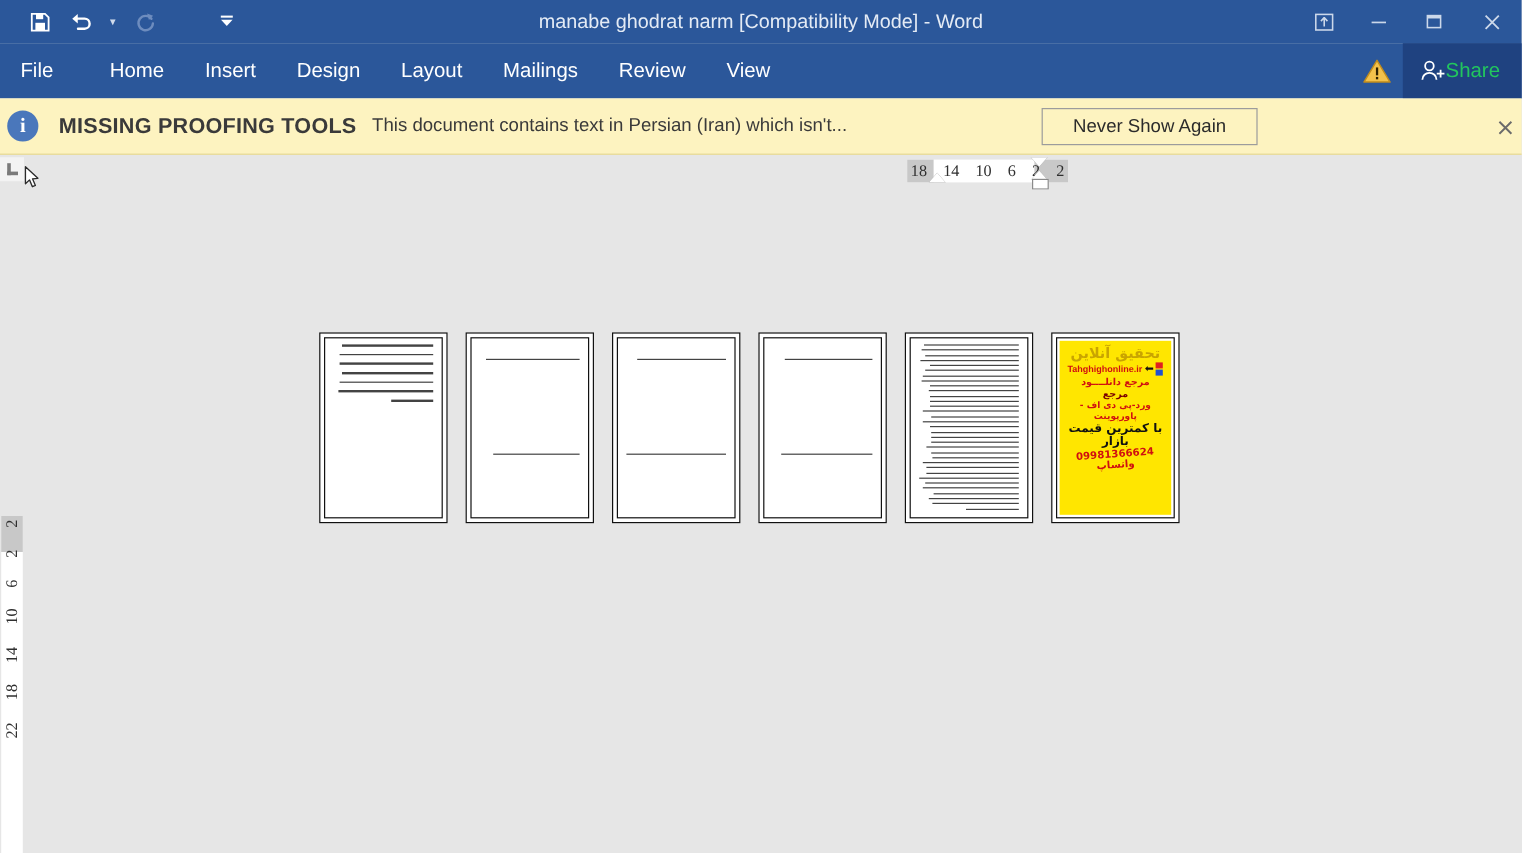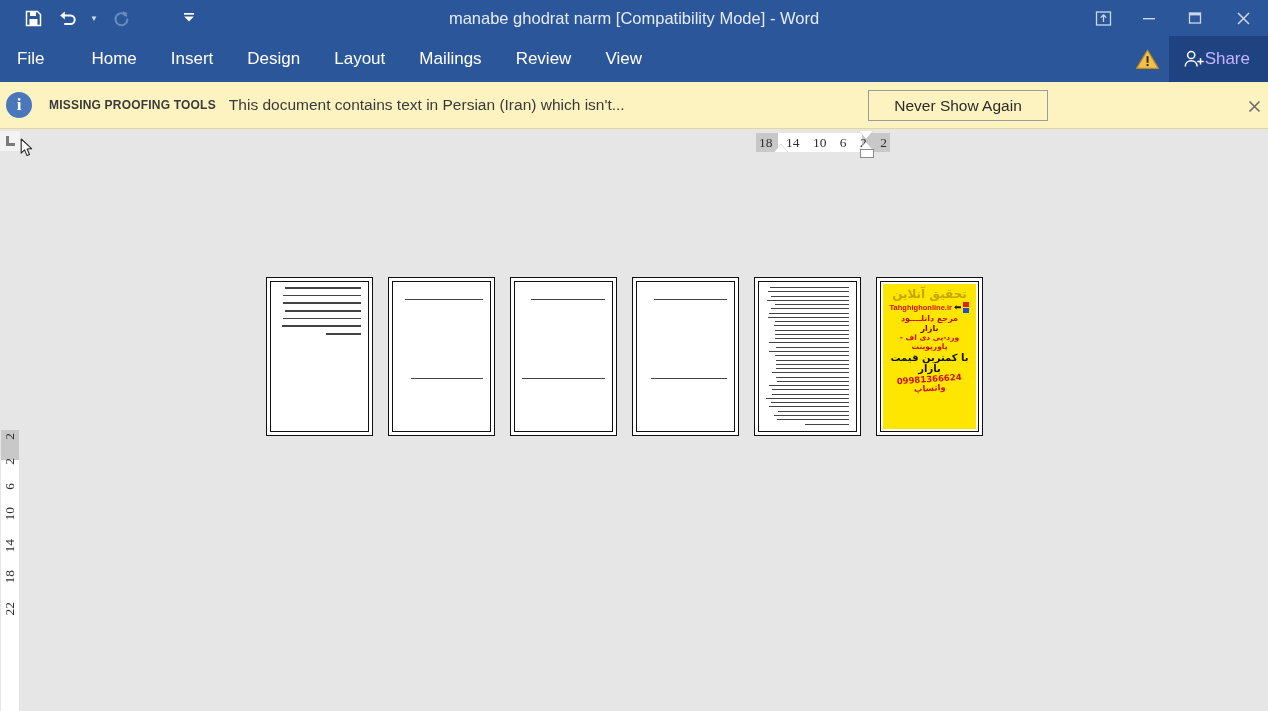--- a/index.html
+++ b/index.html
@@ -64,40 +64,40 @@
   }
   .bulb { color: #cfdaeb; display: flex; align-items: center; }
 
   .ribbon-right {
     position: absolute; right: 0; top: 0; height: 46px;
     display: flex; align-items: center;
   }
   .warn-icon { width: 42px; height: 46px; display: flex; align-items: center; justify-content: center; }
   .share-btn {
     display: flex; align-items: center; gap: 0;
-    background: #1f4280; color: #c4b5fd;
+    background: #1f4280; color: #22c55e;
     height: 46px; padding: 0 18px 0 14px;
     font-size: 17px;
   }
 
   
   .msgbar {
     position: absolute; left: 0; top: 82px; width: 1268px; height: 47px;
     background: #fdf3c0;
     border-bottom: 1px solid #e4d795;
     display: flex; align-items: center;
   }
   .info-icon {
     margin-left: 6px; width: 26px; height: 26px; border-radius: 50%;
     background: #4a77bb; color: #ffffff;
     display: flex; align-items: center; justify-content: center;
     font-size: 17px; font-weight: bold; font-family: "Liberation Serif", serif;
     flex: 0 0 auto;
   }
-  .msg-strong { margin-left: 17px; font-size: 12px; font-weight: bold; color: #3a3a3a; letter-spacing: .2px;}
+  .msg-strong { margin-left: 17px; font-size: 18px; font-weight: bold; color: #3a3a3a; letter-spacing: .2px;}
   .msg-text { margin-left: 13px; font-size: 15.5px; color: #3a3a3a; }
   .never-btn {
     position: absolute; left: 868px; top: 90px;
     width: 180px; height: 31px;
     background: #fdf3c0; border: 1px solid #9c9c9c;
     font-size: 15.5px; color: #2b2b2b;
     display: flex; align-items: center; justify-content: center;
   }
   .msg-close {
     position: absolute; right: 2px; top: 94px;
@@ -729,20 +729,20 @@
         <div class="ad-l1">تحقیق آنلاین</div>
         <div class="ad-l2-row">
           <span class="ad-l2">Tahghighonline.ir</span>
           <span class="ad-arrow">⬅</span>
           <span class="ad-sq">
             <i style="background:#e02020"></i>
             <i style="background:#2050d0"></i>
           </span>
         </div>
         <div class="ad-l3">مرجع دانلــــود</div>
-        <div class="ad-l4">بازار</div>
+        <div class="ad-l4">مرجع</div>
         <div class="ad-l5">ورد-پی دی اف - پاورپوینت</div>
         <div class="ad-l6">با کمترین قیمت بازار</div>
         <div class="ad-l7">09981366624 واتساپ</div>
       </div>
     </div>
   </div>
 </div>
 
 </body></html>

